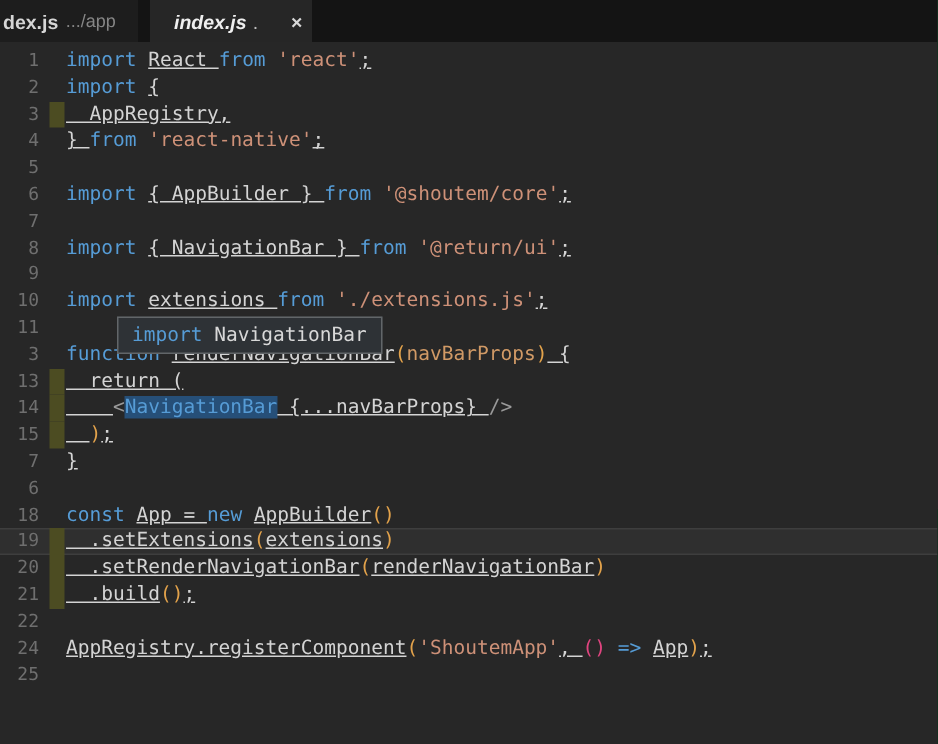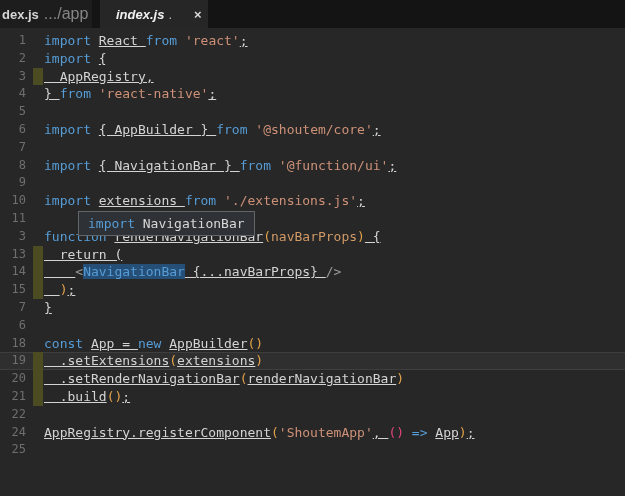--- a/index.html
+++ b/index.html
@@ -11,21 +11,21 @@
   }
   
   .tabbar {
     position:absolute; top:0; left:0; width:625px; height:28px;
     background:#141414; display:flex; align-items:stretch;
     font-family:"Liberation Sans", sans-serif;
   }
   .tab { display:flex; align-items:center; padding:0 10px; cursor:pointer; }
   .tab.partial { background:#1d1d1d; width:92px; padding-left:2px; }
   .tab.partial .fname { color:#d6d6d6; font-weight:bold; font-size:13px; }
-  .tab.partial .path  { color:#868686; font-size:16px; margin-left:5px; }
+  .tab.partial .path  { color:#868686; font-size:12px; margin-left:5px; }
   .tab.active { background:#262626; width:108px; margin-left:8px; padding-left:16px; }
   .tab.active .fname { color:#efefef; font-weight:bold; font-style:italic; font-size:13px; }
   .tab.active .dot   { color:#bdbdbd; font-size:13px; margin-left:4px; }
   .tab.active .close { color:#d8d8d8; font-size:13px; margin-left:22px; font-weight:bold; }
   
   .editor {
     position:absolute; top:28px; left:0; width:625px; height:468px;
     padding-top:4px; background:#272727;
   }
   .line {
@@ -80,21 +80,21 @@
   </div>
 
   <div class="editor">
       <div class="line"><span class="ln">1</span><span class="code"><span class="kw">import </span><span class="tx">React </span><span class="kw">from </span><span class="st">'react'</span><span class="tx">;</span></span></div>
       <div class="line"><span class="ln">2</span><span class="code"><span class="kw">import </span><span class="tx">{</span></span></div>
       <div class="line"><span class="ln">3</span><span class="marker"></span><span class="code"><span class="tx">  AppRegistry,</span></span></div>
       <div class="line"><span class="ln">4</span><span class="code"><span class="tx">} </span><span class="kw">from </span><span class="st">'react-native'</span><span class="tx">;</span></span></div>
       <div class="line"><span class="ln">5</span><span class="code"></span></div>
       <div class="line"><span class="ln">6</span><span class="code"><span class="kw">import </span><span class="tx">{ AppBuilder } </span><span class="kw">from </span><span class="st">'@shoutem/core'</span><span class="tx">;</span></span></div>
       <div class="line"><span class="ln">7</span><span class="code"></span></div>
-      <div class="line"><span class="ln">8</span><span class="code"><span class="kw">import </span><span class="tx">{ NavigationBar } </span><span class="kw">from </span><span class="st">'@function/ui'</span><span class="tx">;</span></span></div>
+      <div class="line"><span class="ln">8</span><span class="code"><span class="kw">import </span><span class="tx">{ NavigationBar } </span><span class="kw">from </span><span class="st">'@return/ui'</span><span class="tx">;</span></span></div>
       <div class="line"><span class="ln">9</span><span class="code"></span></div>
       <div class="line"><span class="ln">10</span><span class="code"><span class="kw">import </span><span class="tx">extensions </span><span class="kw">from </span><span class="st">'./extensions.js'</span><span class="tx">;</span></span></div>
       <div class="line"><span class="ln">11</span><span class="code"></span></div>
       <div class="line"><span class="ln">3</span><span class="code"><span class="kw">function </span><span class="tx">renderNavigationBar</span><span class="b1">(</span><span class="pm">navBarProps</span><span class="b1">)</span><span class="tx"> {</span></span></div>
       <div class="line"><span class="ln">13</span><span class="marker"></span><span class="code"><span class="tx">  return (</span></span></div>
       <div class="line"><span class="ln">14</span><span class="marker"></span><span class="code"><span class="tx">    </span><span class="gr">&lt;</span><span class="cmp">NavigationBar</span><span class="tx"> {...navBarProps} </span><span class="gr">/&gt;</span></span></div>
       <div class="line"><span class="ln">15</span><span class="marker"></span><span class="code"><span class="tx">  </span><span class="b1">)</span><span class="tx">;</span></span></div>
       <div class="line"><span class="ln">7</span><span class="code"><span class="tx">}</span></span></div>
       <div class="line"><span class="ln">6</span><span class="code"></span></div>
       <div class="line"><span class="ln">18</span><span class="code"><span class="kw">const </span><span class="tx">App = </span><span class="kw">new </span><span class="tx">AppBuilder</span><span class="b1">()</span></span></div>

